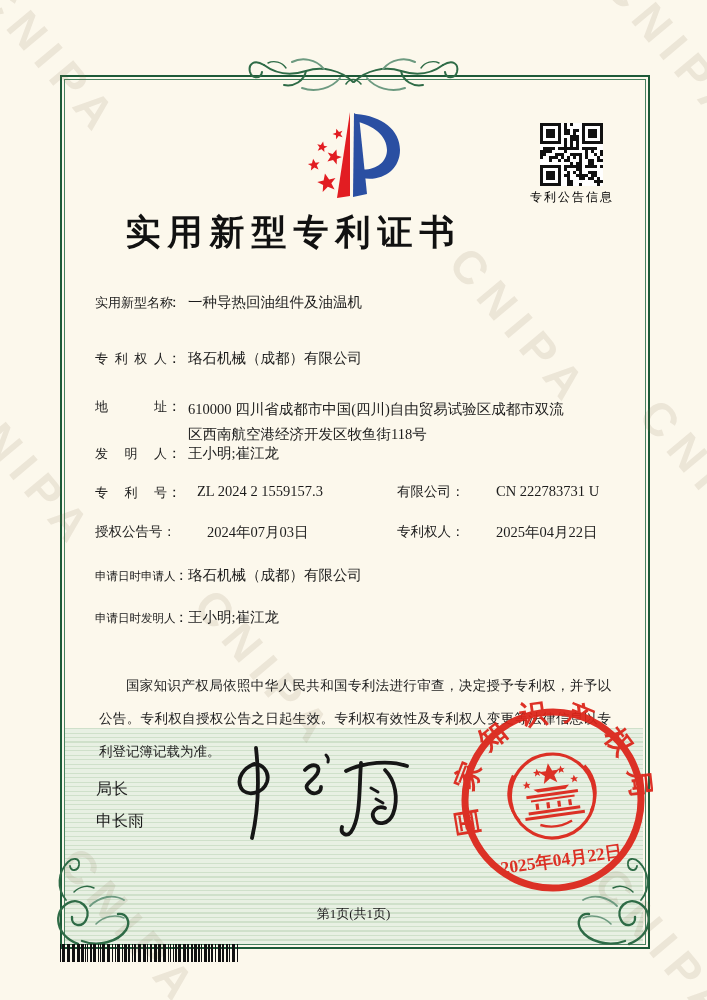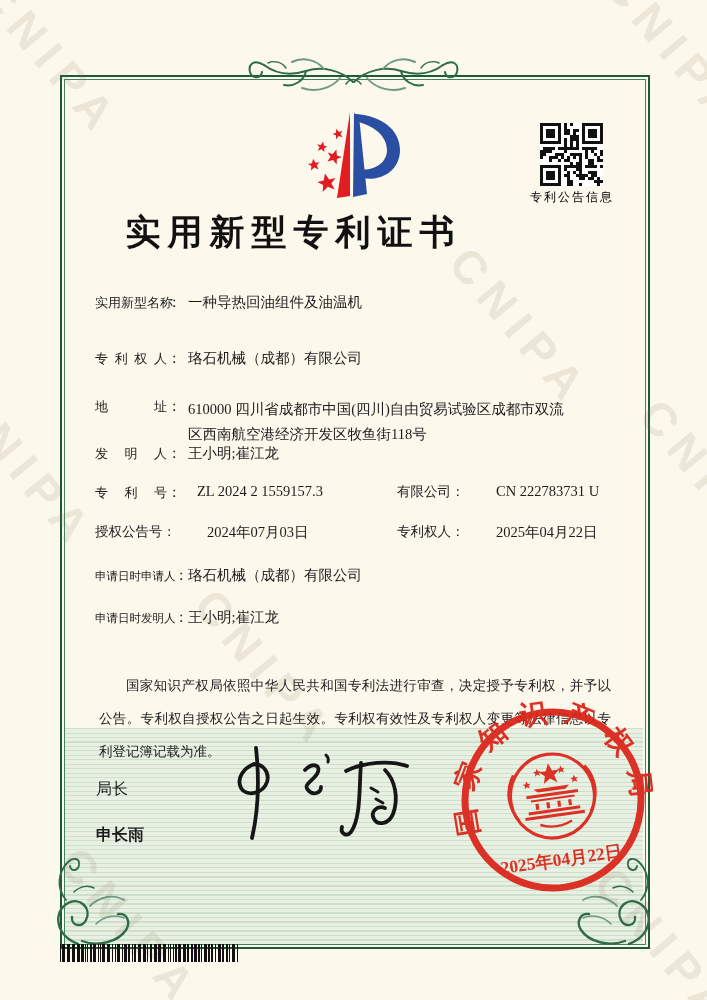--- a/index.html
+++ b/index.html
@@ -37,21 +37,21 @@
   .rlabel{position:absolute;left:302px;top:0;font-size:13.5px;}
   .rval{position:absolute;left:401px;top:0;}
   .addr .val{white-space:normal;width:378px;line-height:25px;}
   
   .legal{position:absolute;left:99px;top:669px;width:512px;font-size:13.5px;line-height:33px;
          text-align:justify;text-indent:2em;z-index:4;color:#222;}
   
   .sig-title{position:absolute;left:96px;top:779px;font-family:Liberation Serif, serif;
              font-size:16px;font-weight:500;z-index:4;}
   .sig-name{position:absolute;left:96px;top:811px;font-family:"Liberation Sans","DejaVu Sans",sans-serif;
-            font-size:16px;font-weight:700;z-index:4;margin-top:14px;}
+            font-size:16px;font-weight:400;z-index:4;}
   .autograph{position:absolute;left:208px;top:736px;z-index:4;}
   
   .seal{position:absolute;left:453px;top:700px;z-index:5;opacity:.93;}
   
   .footer{position:absolute;left:0;top:905px;width:707px;text-align:center;font-size:13px;z-index:4;}
   .barcode{position:absolute;left:60px;top:944px;z-index:6;}
 </style>
 </head>
 <body>
 
@@ -367,20 +367,21 @@
         <rect x="-26" y="13" width="52" height="3"></rect>
         <rect x="-30" y="18" width="60" height="3"></rect>
         <path d="M-16,27 Q0,34 16,27" fill="none" stroke="#dc2318" stroke-width="2.4"></path>
         <path d="M-36,20 C-46,6 -46,-12 -36,-26" fill="none" stroke="#dc2318" stroke-width="2.6"></path>
         <path d="M36,20 C46,6 46,-12 36,-26" fill="none" stroke="#dc2318" stroke-width="2.6"></path>
       </g>
       <text x="100" y="166" text-anchor="middle" fill="#dc2318" font-size="17.5" font-weight="bold" font-family="'Liberation Serif',serif">2025年04月22日</text>
     </g>
   </svg>
 
+  <div class="footer">第1页(共1页)</div>
 
   <svg class="barcode" id="barcode" width="182" height="18" viewBox="0 0 182 18">
       <rect x="0" y="0" width="1" height="18" fill="#111"></rect>
       <rect x="2" y="0" width="3" height="18" fill="#111"></rect>
       <rect x="7" y="0" width="3" height="18" fill="#111"></rect>
       <rect x="12" y="0" width="3" height="18" fill="#111"></rect>
       <rect x="17" y="0" width="3" height="18" fill="#111"></rect>
       <rect x="21" y="0" width="3" height="18" fill="#111"></rect>
       <rect x="25" y="0" width="1" height="18" fill="#111"></rect>
       <rect x="27" y="0" width="1" height="18" fill="#111"></rect>

